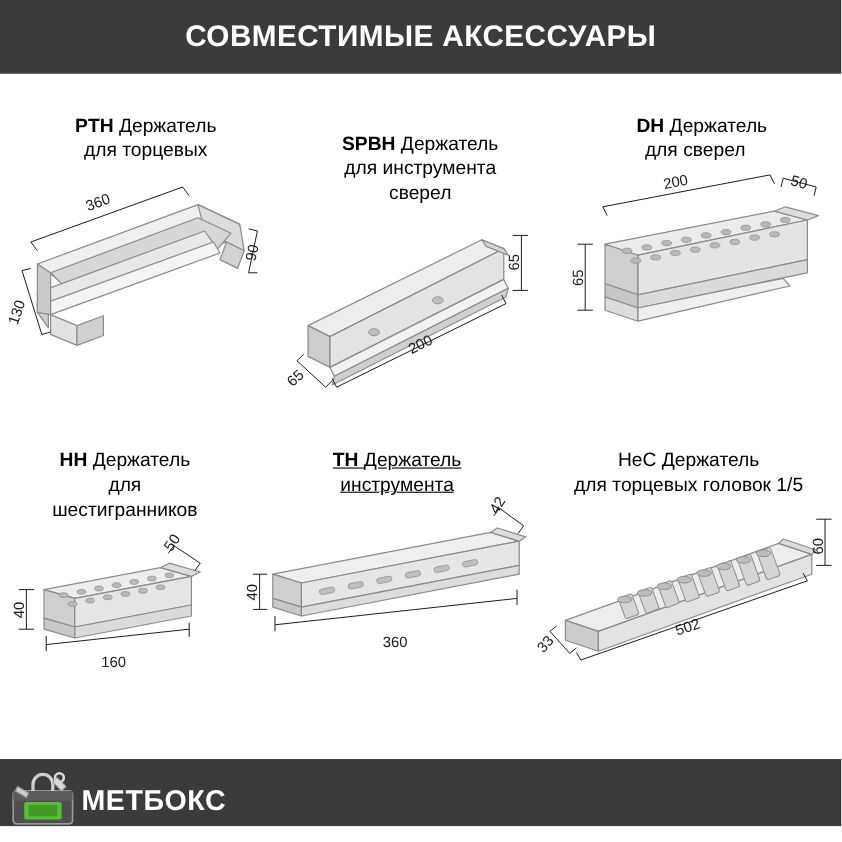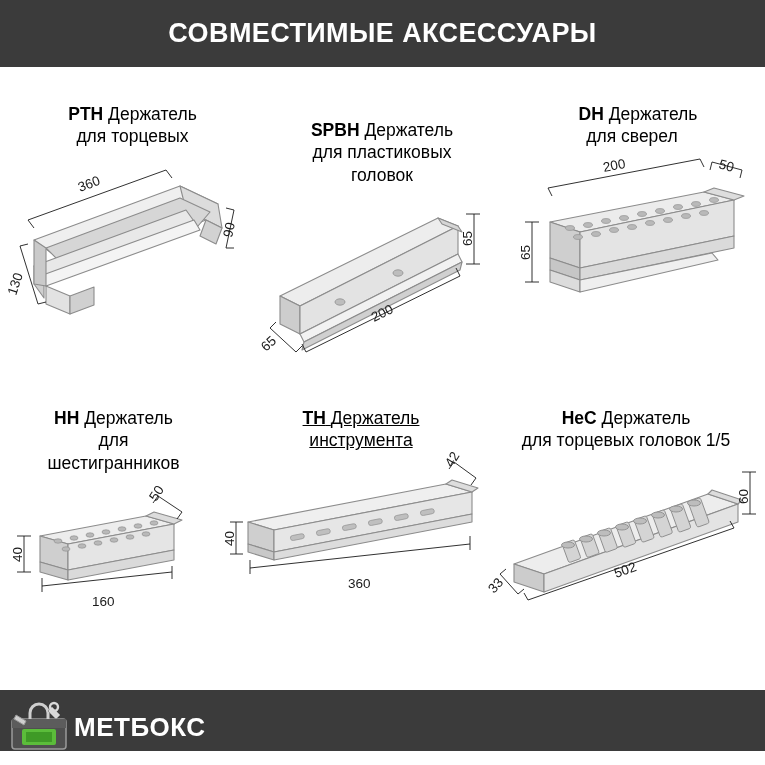--- a/index.html
+++ b/index.html
@@ -150,22 +150,22 @@
           </g>
           <text class="dim" x="6" y="148" transform="rotate(-72 6 148)">130</text>
         </svg>
       </div>
     </div>
 
     <div class="cell" style="left:262px; top:36px; width:240px;margin-top:16px;">
       <div class="cap">
         <span style="font-weight:bold;">SPBH</span>
         <span>Держатель</span><br>
-        <span>для пластиковых</span><br>
-        <span>головок</span>
+        <span>для инструмента</span><br>
+        <span>сверел</span>
       </div>
       <div class="art">
         <svg width="240" height="175" viewBox="0 0 240 175">
           <g stroke="#8c8c8c" stroke-width="1.1" stroke-linejoin="round">
 
             <polygon points="18,110 176,32 196,40 38,120" fill="#ededed"></polygon>
 
             <polygon points="18,110 38,120 38,148 18,138" fill="#cdcdcd"></polygon>
             <polygon points="38,120 196,40 196,68 38,148" fill="#e3e3e3"></polygon>
 
@@ -383,21 +383,21 @@
             <line x1="18" y1="108" x2="18" y2="122"></line>
             <line x1="238" y1="84" x2="238" y2="98"></line>
           </g>
           <text class="dim" x="116" y="136">360</text>
         </svg>
       </div>
     </div>
 
     <div class="cell" style="left:492px; top:340px; width:268px;">
       <div class="cap">
-        <span style="font-weight:bold;text-align:center;">HeC</span>
+        <span style="font-weight:normal;text-align:center;">HeC</span>
         <span>Держатель</span><br>
         <span>для торцевых головок 1/5</span>
       </div>
       <div class="art">
         <svg width="268" height="160" viewBox="0 0 268 160">
           <g stroke="#8c8c8c" stroke-width="1.1" stroke-linejoin="round">
 
             <polygon points="22,112 216,42 246,52 52,122" fill="#ededed"></polygon>
 
             <polygon points="22,112 52,122 52,140 22,130" fill="#cccccc"></polygon>

